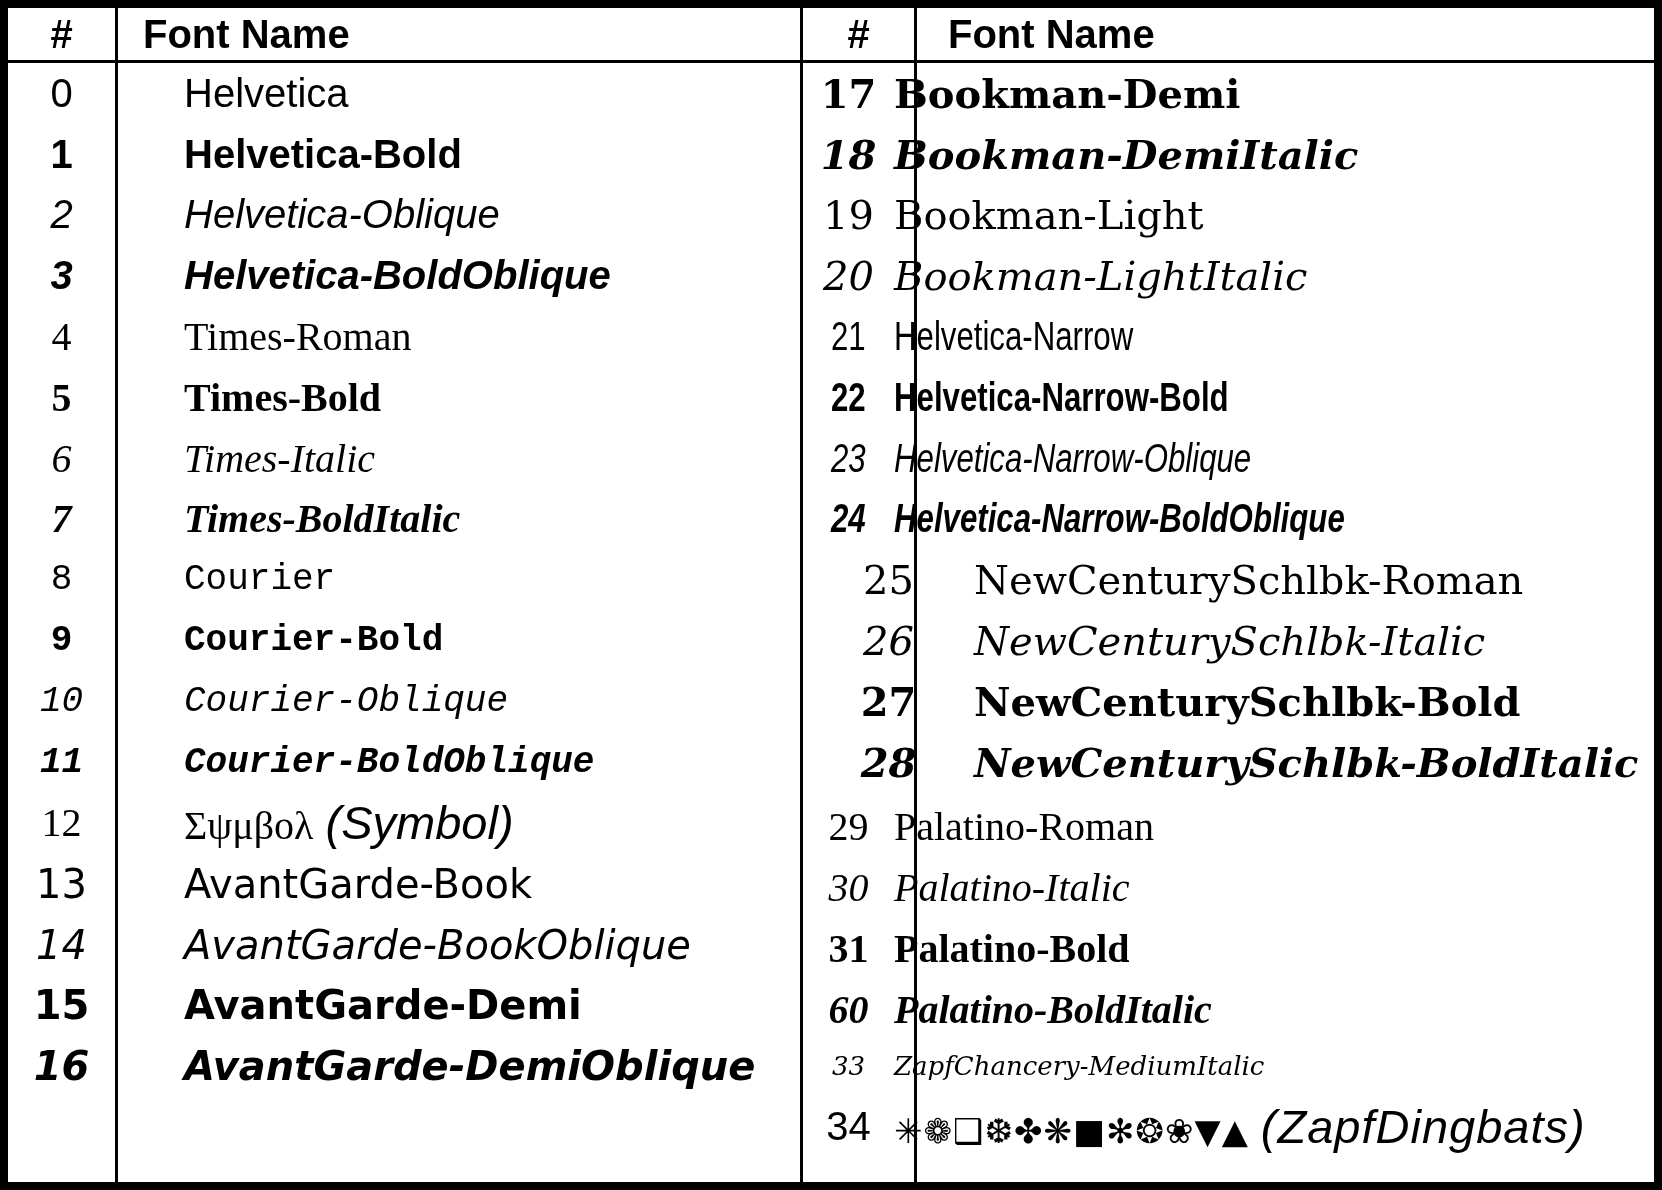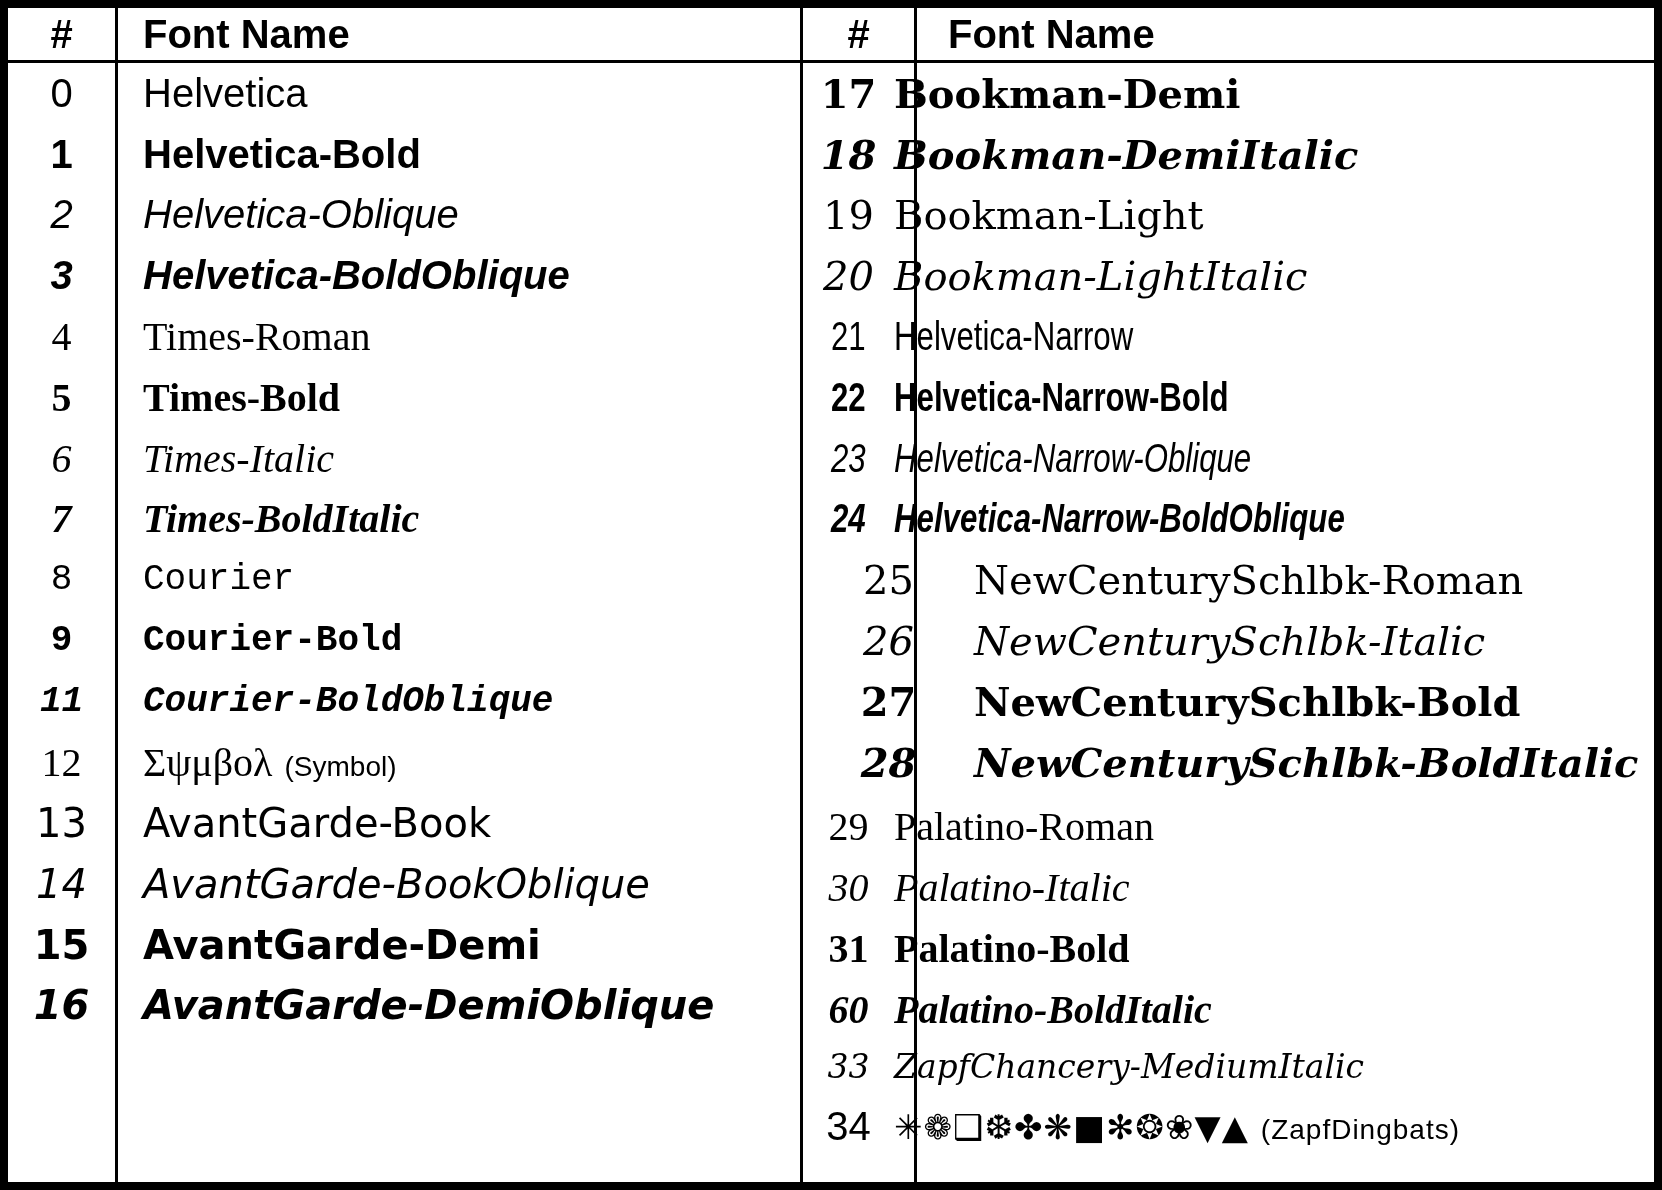--- a/index.html
+++ b/index.html
@@ -33,34 +33,34 @@
   #hdr-name-right{left:948px;}
 
   .rows{position:absolute;top:63px;}
   #left-rows{left:8px;width:792px;}
   #right-rows{left:803px;width:851px;}
 
   .row{display:flex;align-items:center;height:60.8px;font-size:40px;}
   .cell{display:block;white-space:nowrap;}
   .cell .inner{display:inline-block;}
   #left-rows .num{width:107px;flex:none;text-align:center;}
-  #left-rows .name{padding-left:28px;}
+  #left-rows .name{padding-left:28px;margin-left:41px;}
   #right-rows .num{width:91px;flex:none;text-align:center;}
   #right-rows .name{}
-  .suffix{margin-left:12px;font-size:28px;}
+  .suffix{margin-left:12px;font-size:47px;font-style:italic;}
 
   
   .helv{font-family:"Liberation Sans",sans-serif;}
   .avant{font-family:"DejaVu Sans",sans-serif;}
   .times{font-family:"Liberation Serif",serif;}
   .palatino{font-family:"Liberation Serif",serif;margin-top:8px;}
   .bookman{font-family:"DejaVu Serif",serif;}
   .ncs{font-family:"DejaVu Serif",serif;padding-left:40px;}
   .courier{font-family:"Liberation Mono","DejaVu Sans Mono",monospace;font-size:36px;}
-  .chancery{font-family:"DejaVu Serif",serif;font-style:italic;font-size:33px;}
+  .chancery{font-family:"DejaVu Serif",serif;font-style:italic;font-size:26px;}
   .dingbats{font-family:"DejaVu Sans",sans-serif;font-size:34px;letter-spacing:1px;}
   .sans{font-family:"Liberation Sans",sans-serif;}
   .bold{font-weight:bold;}
   .italic{font-style:italic;}
   .narrow .inner{transform:scaleX(0.78);transform-origin:left center;}
   .num.narrow .inner{transform-origin:center center;}
 </style>
 </head>
 <body>
 
@@ -112,20 +112,24 @@
       </div>
       <div class="row">
         <span class="cell num courier"><span class="inner">8</span></span>
         <span class="cell name courier"><span class="inner">Courier</span></span>
       </div>
       <div class="row">
         <span class="cell num courier bold"><span class="inner">9</span></span>
         <span class="cell name courier bold"><span class="inner">Courier-Bold</span></span>
       </div>
       <div class="row">
+        <span class="cell num courier italic"><span class="inner">10</span></span>
+        <span class="cell name courier italic"><span class="inner">Courier-Oblique</span></span>
+      </div>
+      <div class="row">
         <span class="cell num courier bold italic"><span class="inner">11</span></span>
         <span class="cell name courier bold italic"><span class="inner">Courier-BoldOblique</span></span>
       </div>
       <div class="row">
         <span class="cell num times"><span class="inner">12</span></span>
         <span class="cell name times"><span class="inner">Σψμβολ</span><span class="suffix helv">(Symbol)</span></span>
       </div>
       <div class="row">
         <span class="cell num avant"><span class="inner">13</span></span>
         <span class="cell name avant"><span class="inner">AvantGarde-Book</span></span>

